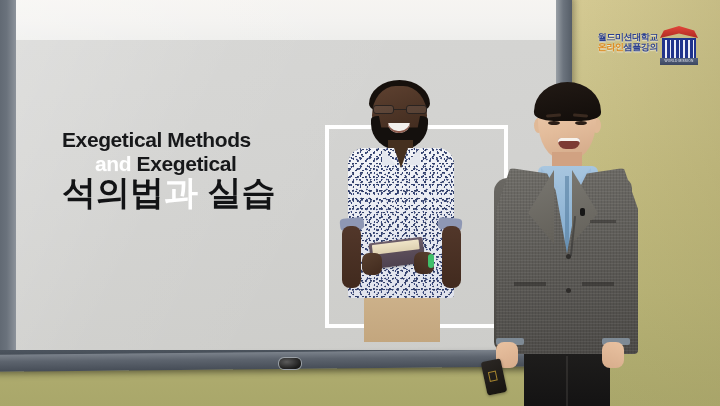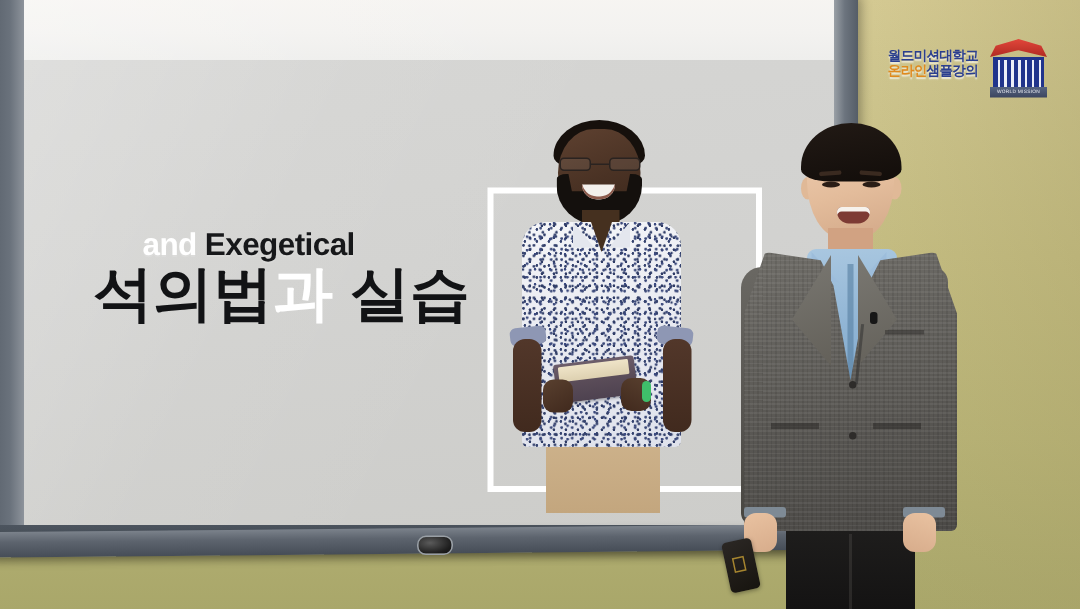--- a/index.html
+++ b/index.html
@@ -96,21 +96,21 @@
     white-space: nowrap;
     text-shadow: 0 1px 0 rgba(255,255,255,0.12);
   }
   .slide-title-en1 { left: 62px; top: 128px; font-size: 21px; }
   .slide-title-en2 { left: 95px; top: 152px; font-size: 21px; }
   .w-word { color: #ffffff; }
 
   .slide-title-ko {
     position: absolute;
     left: 62px; top: 175px;
-    font-size: 40px;
+    font-size: 34px;
     font-weight: bold;
     color: #121315;
     letter-spacing: 0px;
     white-space: nowrap;
     line-height: 1.05;
   }
   .slide-title-ko .w-word { color: #ffffff; }
 
   .name-pill {
     position: absolute;
@@ -427,21 +427,21 @@
   
   .logo {
     position: absolute;
     left: 586px; top: 26px;
     width: 112px; height: 40px;
   }
   .logo-text {
     position: absolute;
     left: 0; top: 6px;
     width: 72px;
-    text-align: center;
+    text-align: right;
     line-height: 1.12;
   }
   .logo-line1 {
     font-size: 9px;
     font-weight: bold;
     color: #2b3f8f;
     letter-spacing: -0.4px;
     white-space: nowrap;
     text-shadow: 0 1px 1px rgba(255,255,255,0.75);
   }
@@ -494,20 +494,23 @@
   <div class="board-frame">
     <div class="board-face">
       <div class="board-top-white"></div>
       <div class="board-proj"></div>
       <div class="board-sheen"></div>
     </div>
     <div class="board-left-dark"></div>
     <div class="board-right-dark"></div>
   </div>
 
+  <div class="slide-title-en1">
+    <span>Exegetical Methods</span>
+  </div>
   <div class="slide-title-en2">
     <span class="w-word">and</span>
     <span>Exegetical</span>
   </div>
   <div class="slide-title-ko">
     <span>석의법</span><span class="w-word">과</span> <span>실습</span>
   </div>
 
   <div class="slide-frame"></div>
 

